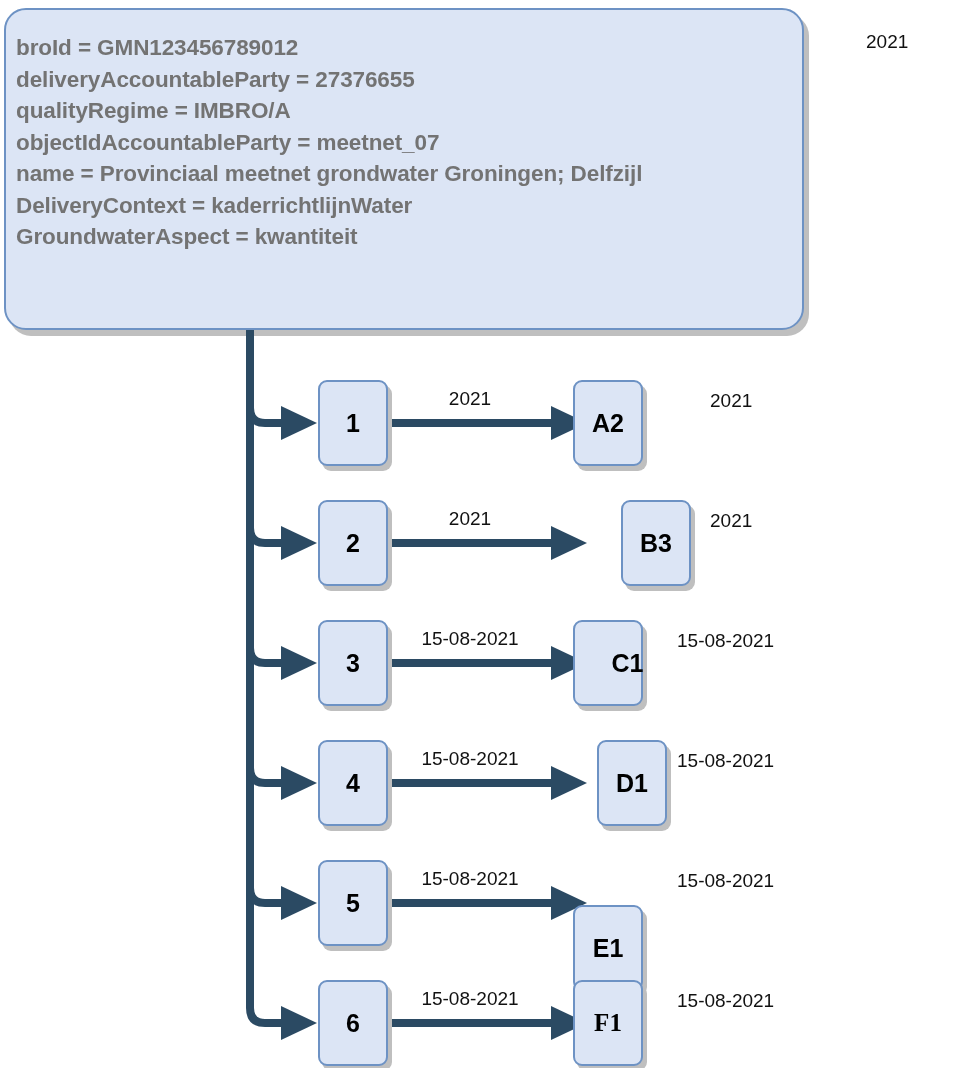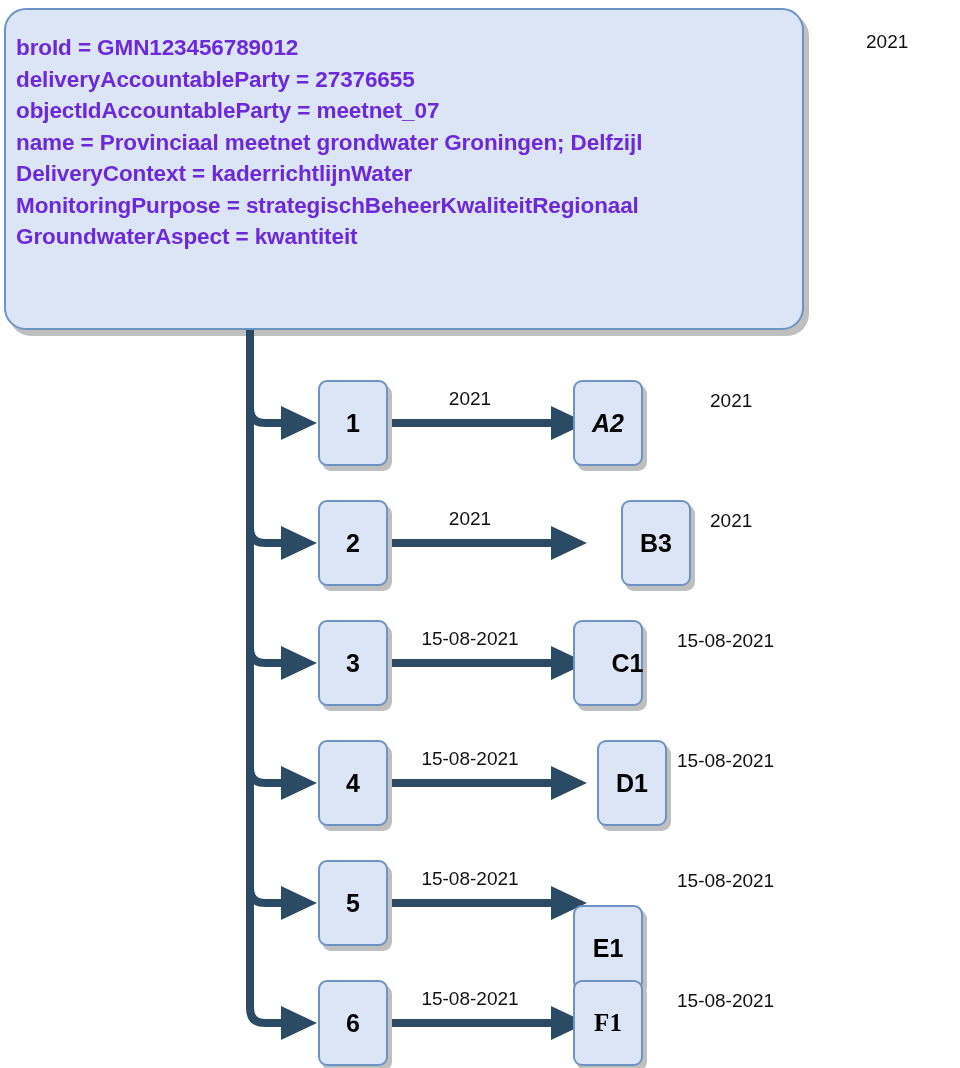--- a/index.html
+++ b/index.html
@@ -25,21 +25,21 @@
     box-sizing: border-box;
     background: #dce5f5;
     border: 2px solid #6d92c4;
     border-radius: 22px;
     box-shadow: 5px 6px 0 0 #bfbfbf;
     padding: 22px 18px 18px 10px;
   }
   #gmn-panel .attr-line {
     font-size: 22.5px;
     font-weight: bold;
-    color: #6d28d9;
+    color: #737373;
     line-height: 31.5px;
     white-space: nowrap;
     letter-spacing: -0.1px;
   }
 
   
   .plain-date {
     position: absolute;
     font-size: 19px;
     font-weight: normal;
@@ -96,24 +96,24 @@
     color: #111111;
     white-space: nowrap;
   }
 </style>
 </head>
 <body>
 
 <div id="gmn-panel">
   <div class="attr-line">broId = GMN123456789012</div>
   <div class="attr-line">deliveryAccountableParty = 27376655</div>
+  <div class="attr-line">qualityRegime = IMBRO/A</div>
   <div class="attr-line">objectIdAccountableParty = meetnet_07</div>
   <div class="attr-line">name = Provinciaal meetnet grondwater Groningen; Delfzijl</div>
   <div class="attr-line">DeliveryContext = kaderrichtlijnWater</div>
-  <div class="attr-line">MonitoringPurpose = strategischBeheerKwaliteitRegionaal</div>
   <div class="attr-line">GroundwaterAspect = kwantiteit</div>
 </div>
 
 <div class="plain-date" id="header-date">2021</div>
 
 <svg id="connectors" viewBox="0 0 960 1068" width="960" height="1068" xmlns="http://www.w3.org/2000/svg">
 
   <path d="M250,330 L250,1000" stroke="#2b4a63" stroke-width="8" fill="none"></path>
 
   <path d="M250,398 L250,408 Q250,423 265,423 L283,423" stroke="#2b4a63" stroke-width="8" fill="none" stroke-linecap="butt"></path>
@@ -140,21 +140,21 @@
   <polygon points="551,406 551,440 587,423" fill="#2b4a63"></polygon>
   <polygon points="551,526 551,560 587,543" fill="#2b4a63"></polygon>
   <polygon points="551,646 551,680 587,663" fill="#2b4a63"></polygon>
   <polygon points="551,766 551,800 587,783" fill="#2b4a63"></polygon>
   <polygon points="551,886 551,920 587,903" fill="#2b4a63"></polygon>
   <polygon points="551,1006 551,1040 587,1023" fill="#2b4a63"></polygon>
 </svg>
 
 <div class="node node-left" style="left:318px; top:380px;">1</div>
 <div class="edge-label" style="left:470px; top:388px;">2021</div>
-<div class="node node-right" style="left:573px; top:380px;font-style:italic;">A2</div>
+<div class="node node-right" style="left:573px; top:380px;">A2</div>
 <div class="row-date" style="left:710px; top:390px;">2021</div>
 
 <div class="node node-left" style="left:318px; top:500px;">2</div>
 <div class="edge-label" style="left:470px; top:508px;">2021</div>
 <div class="node node-right" style="left:573px; top:500px;margin-left:48px;">B3</div>
 <div class="row-date" style="left:710px; top:510px;">2021</div>
 
 <div class="node node-left" style="left:318px; top:620px;">3</div>
 <div class="edge-label" style="left:470px; top:628px;">15-08-2021</div>
 <div class="node node-right" style="left:573px; top:620px;padding-left:39px;">C1</div>

